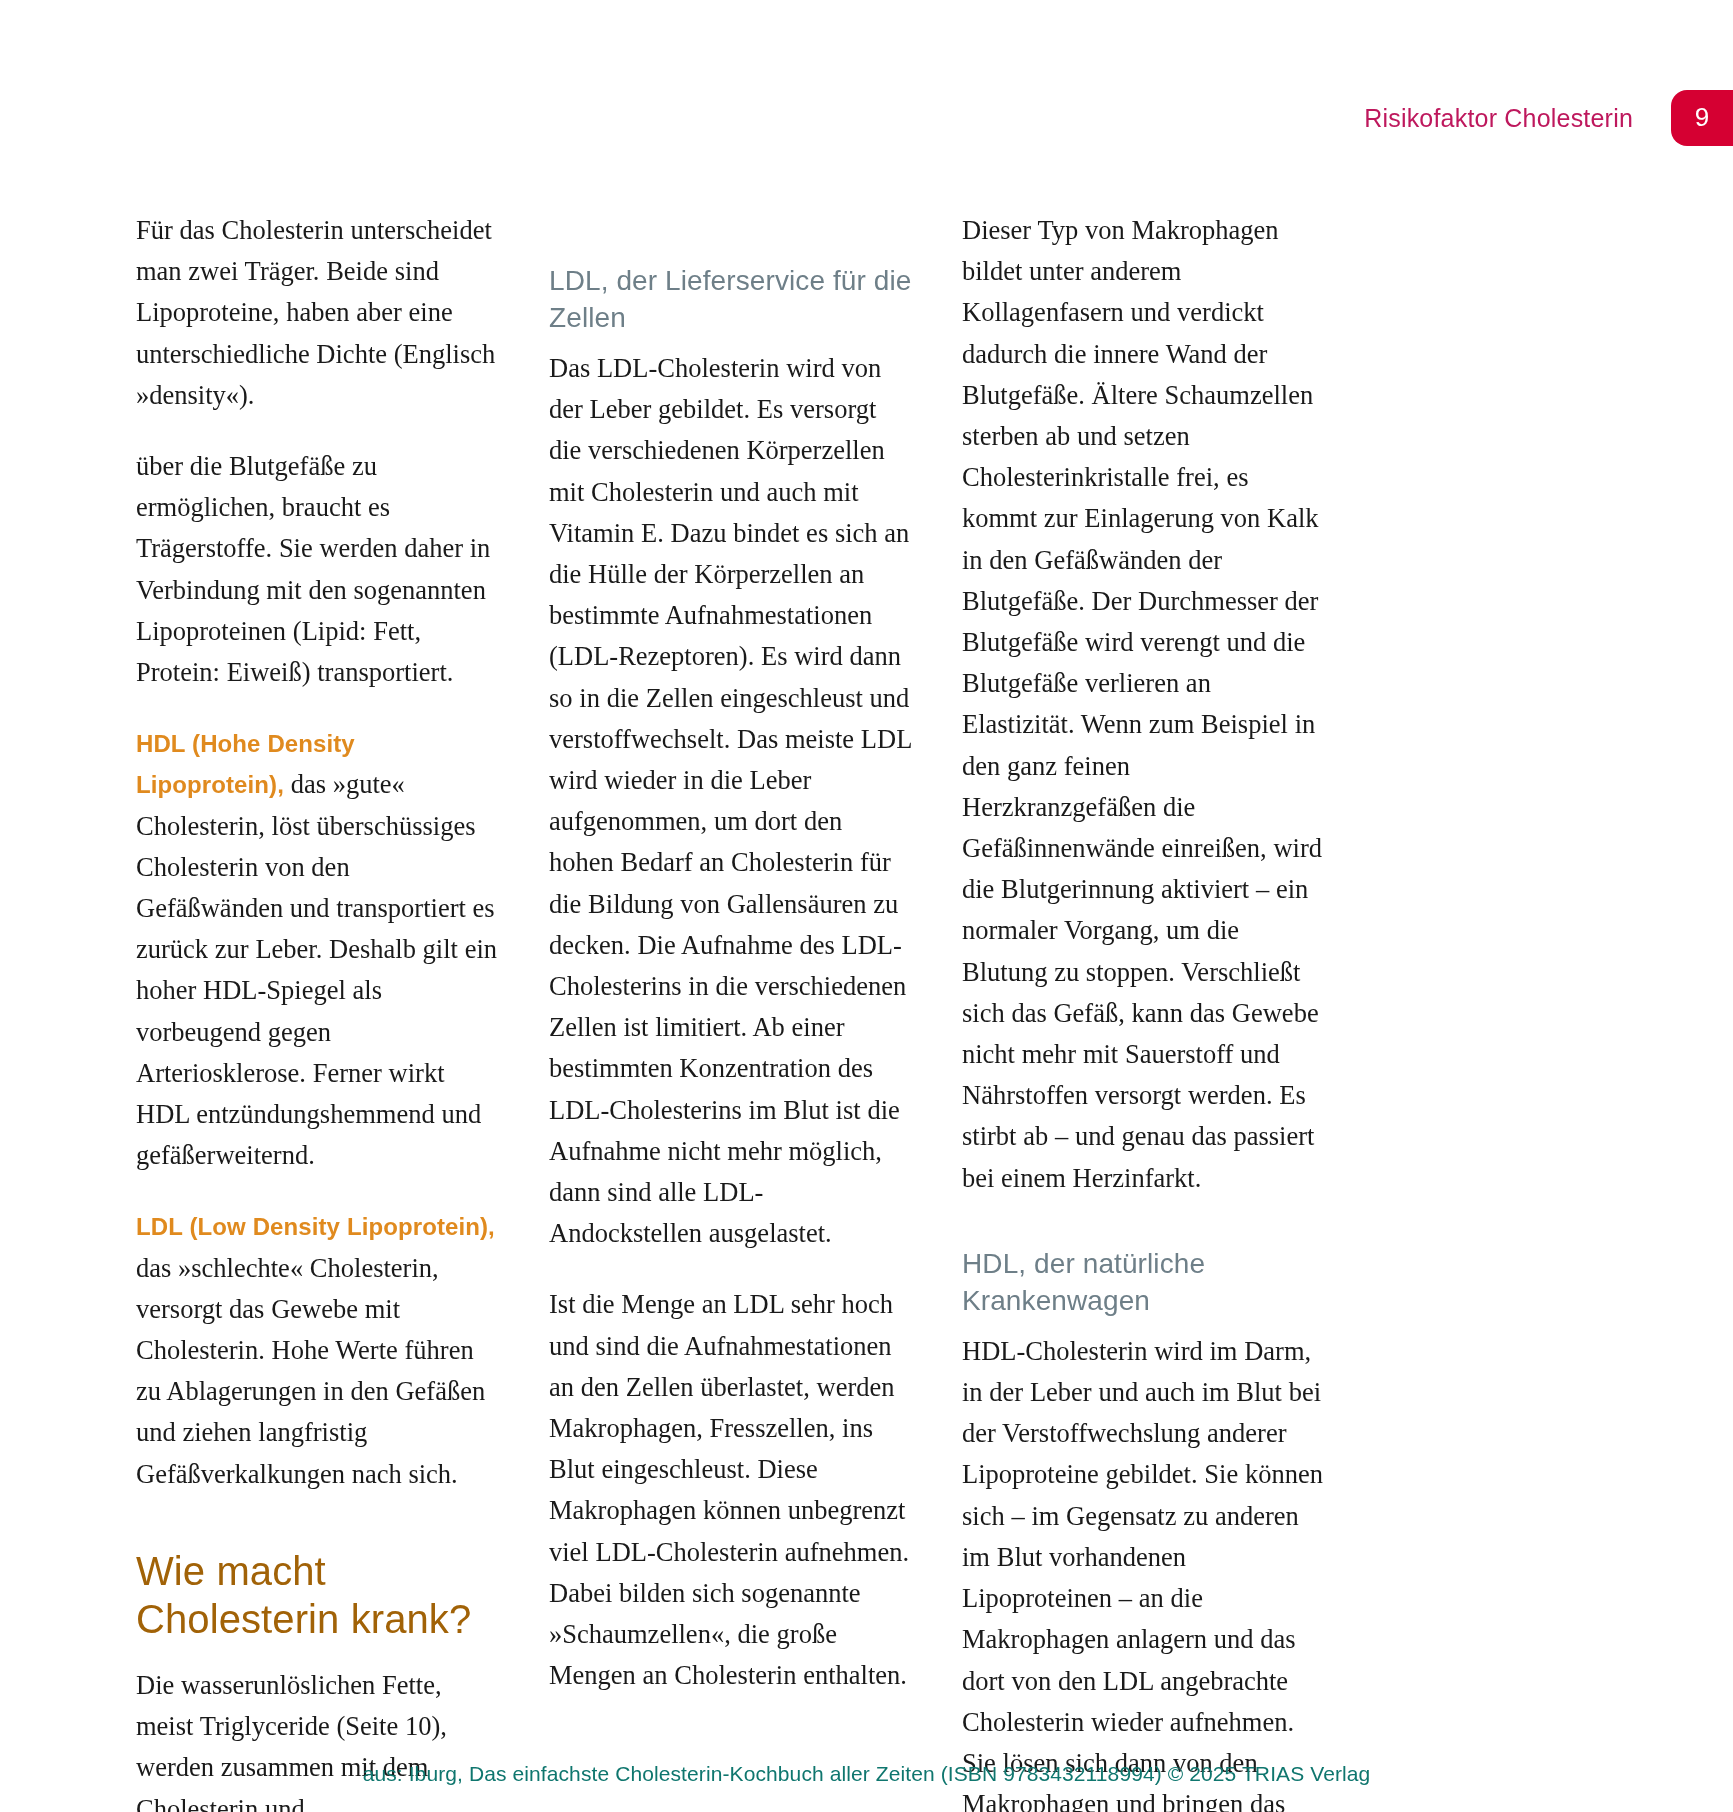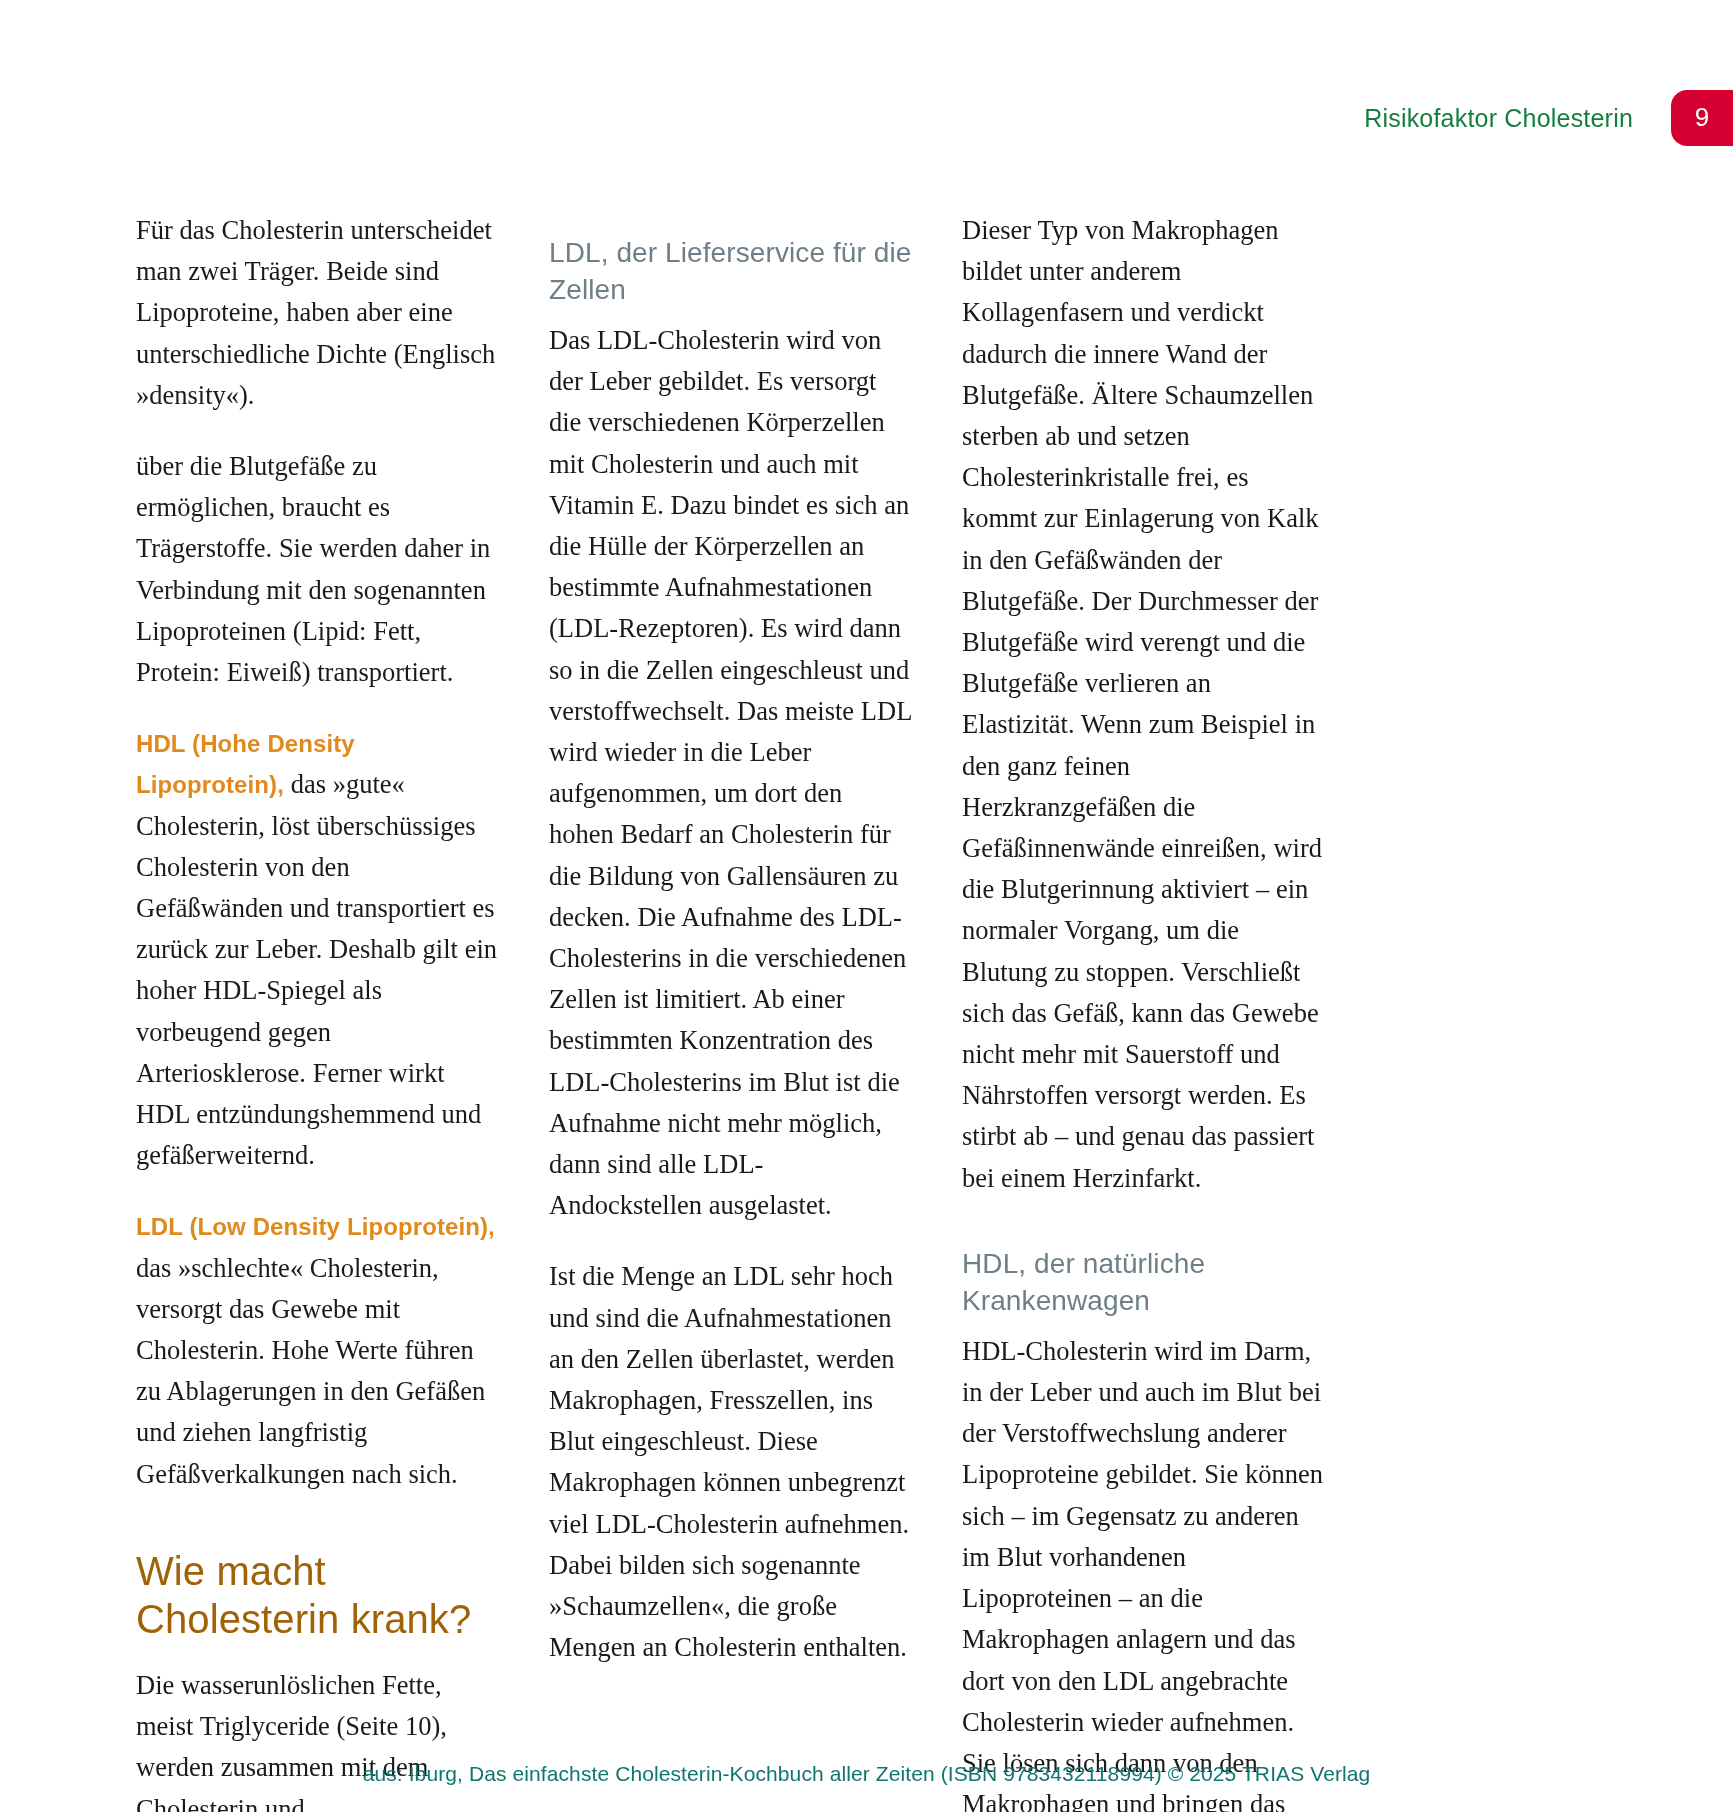--- a/index.html
+++ b/index.html
@@ -25,21 +25,21 @@
     left: 0;
     height: 52px;
     display: flex;
     align-items: center;
     justify-content: flex-end;
   }
   .running-head-text {
     font-family: "Liberation Sans", "DejaVu Sans", sans-serif;
     font-size: 25px;
     font-weight: 400;
-    color: #15803d;
+    color: #be185d;
     letter-spacing: 0.2px;
     margin-right: 38px;
   }
   .page-badge {
     width: 62px;
     height: 56px;
     background: #D50032;
     border-radius: 16px 0 0 16px;
     display: flex;
     align-items: center;
@@ -101,21 +101,21 @@
   }
   h3.sub-heading {
     margin: 46px 0 12px 0;
     font-family: "Liberation Sans", "DejaVu Sans", sans-serif;
     font-size: 28px;
     font-weight: 400;
     line-height: 37px;
     color: #6E7F88;
     letter-spacing: 0.1px;
   }
-  h3.sub-heading.first { margin-top: 24px; }
+  h3.sub-heading.first { margin-top: 52px; }
 
   
   .footer {
     position: absolute;
     left: 0;
     right: 0;
     bottom: 26px;
     text-align: center;
     font-family: "Liberation Sans", "DejaVu Sans", sans-serif;
     font-size: 21px;

